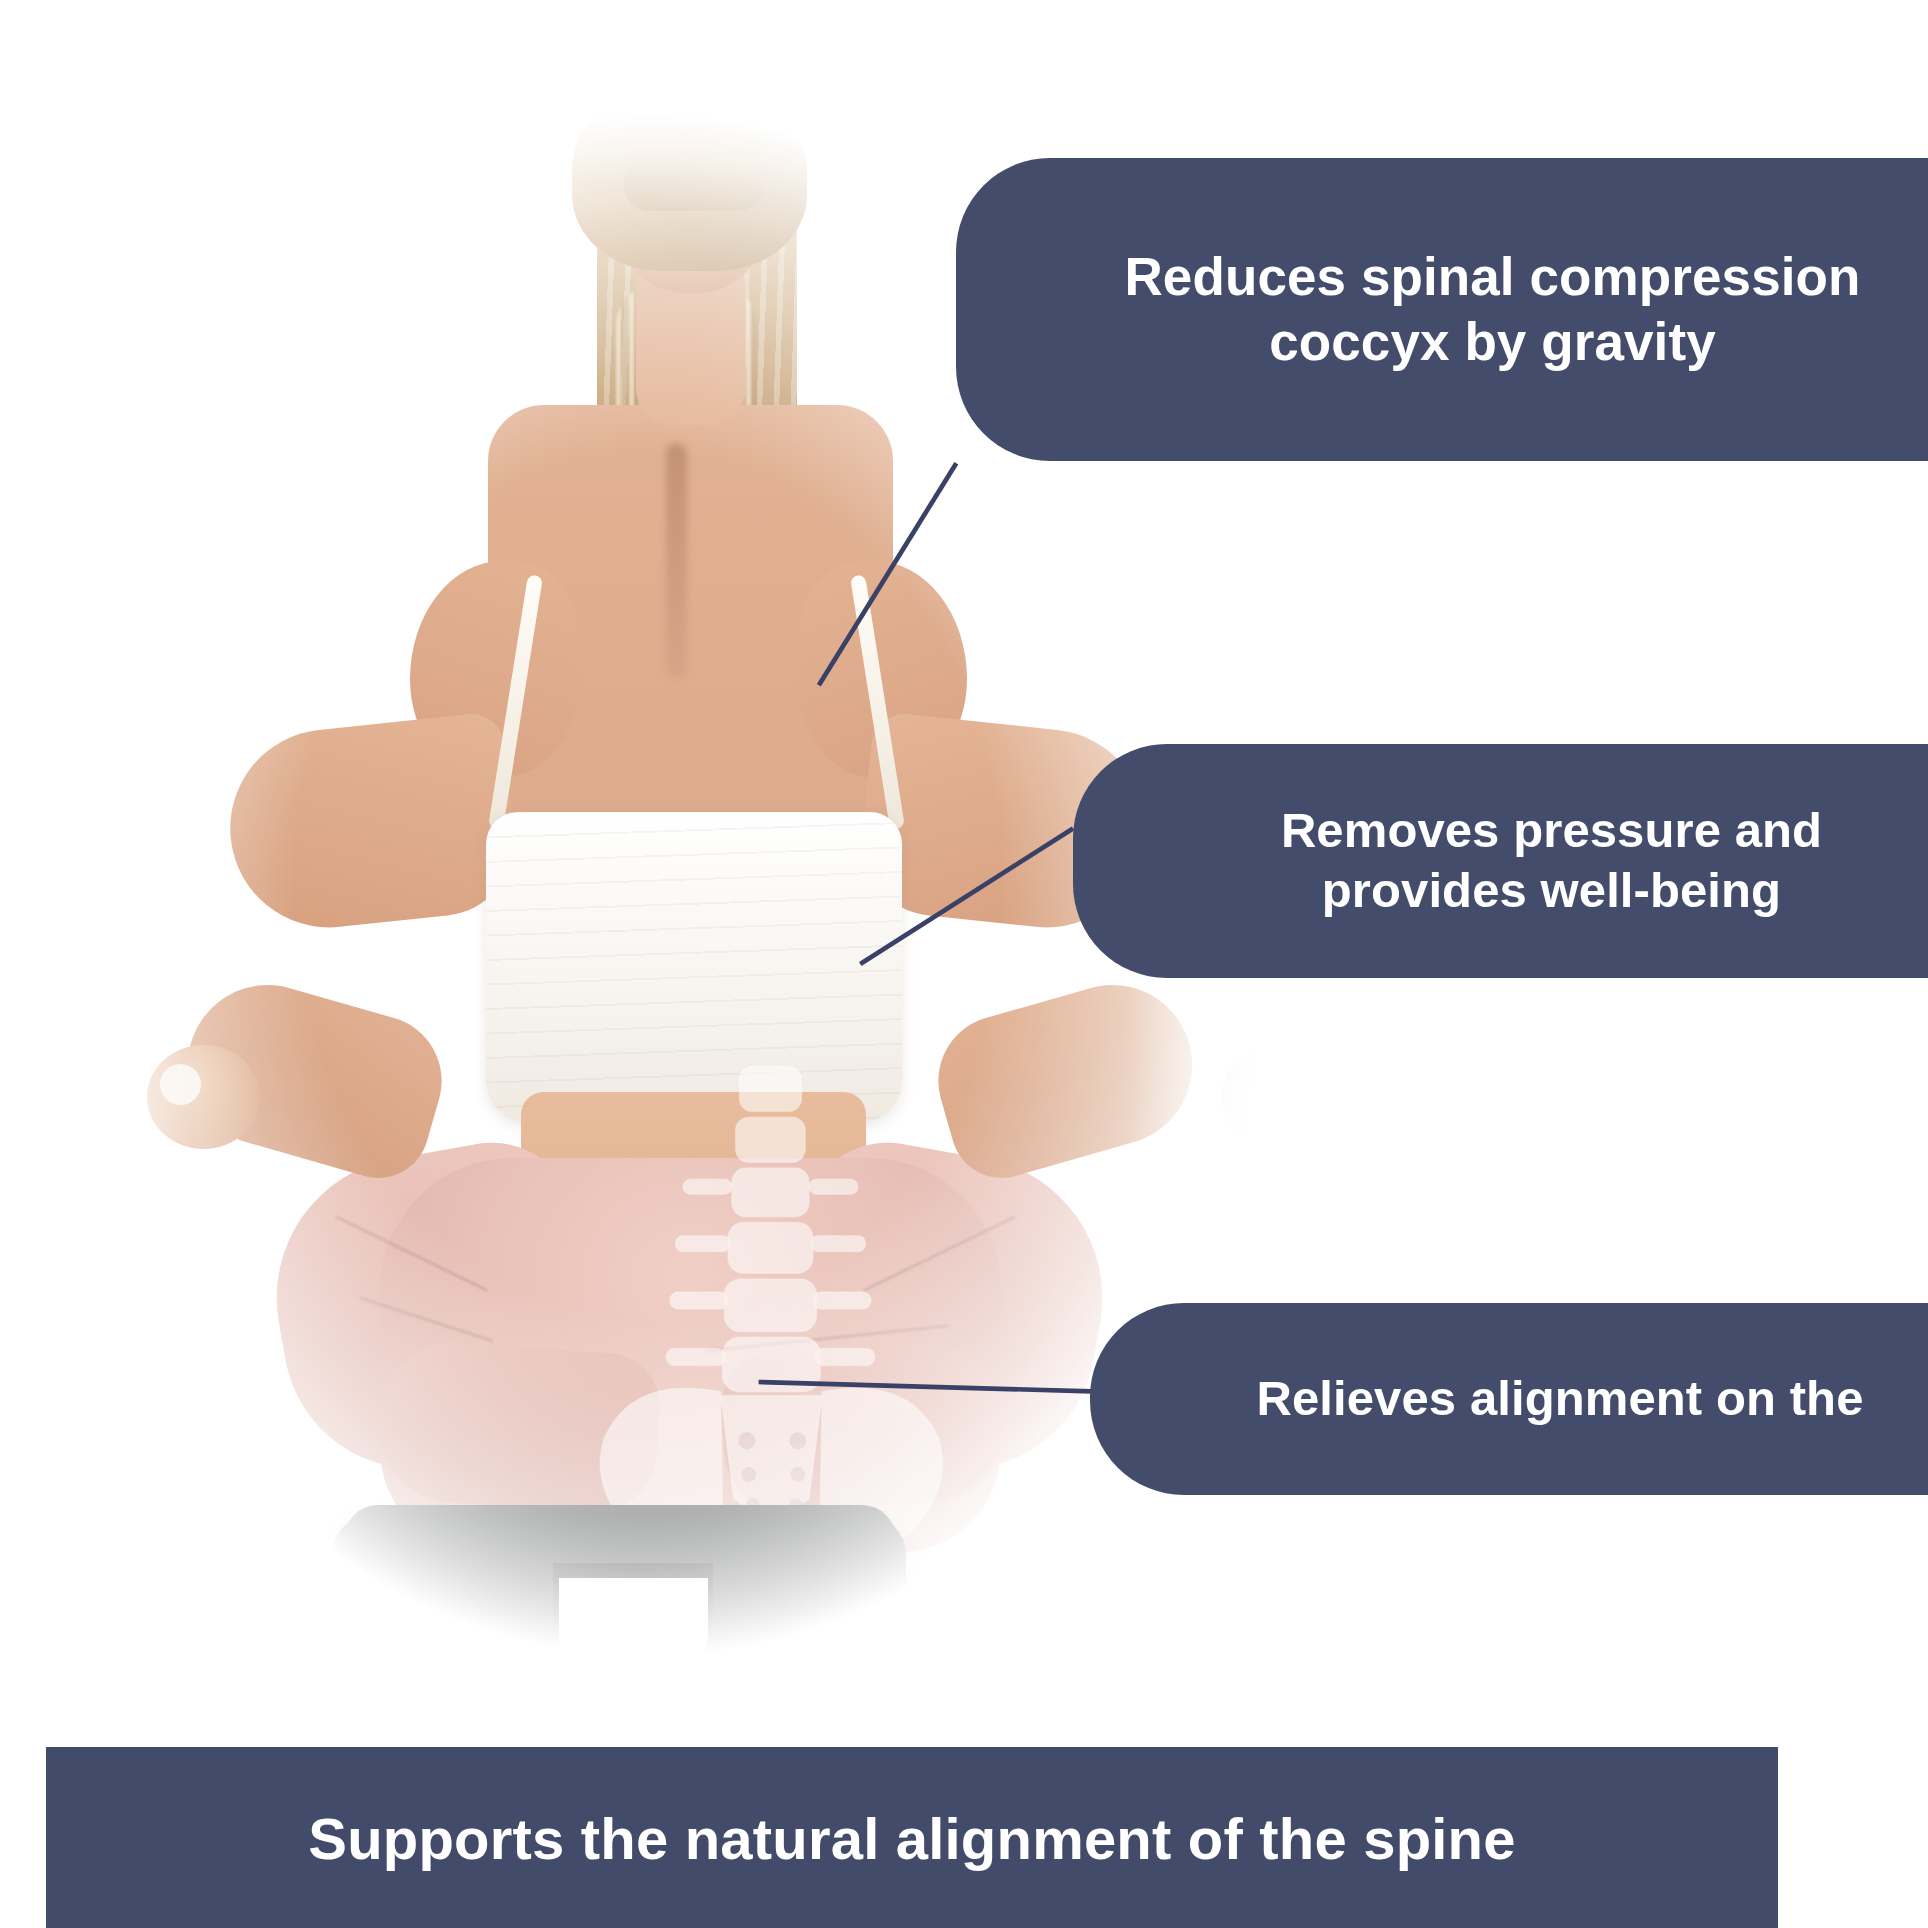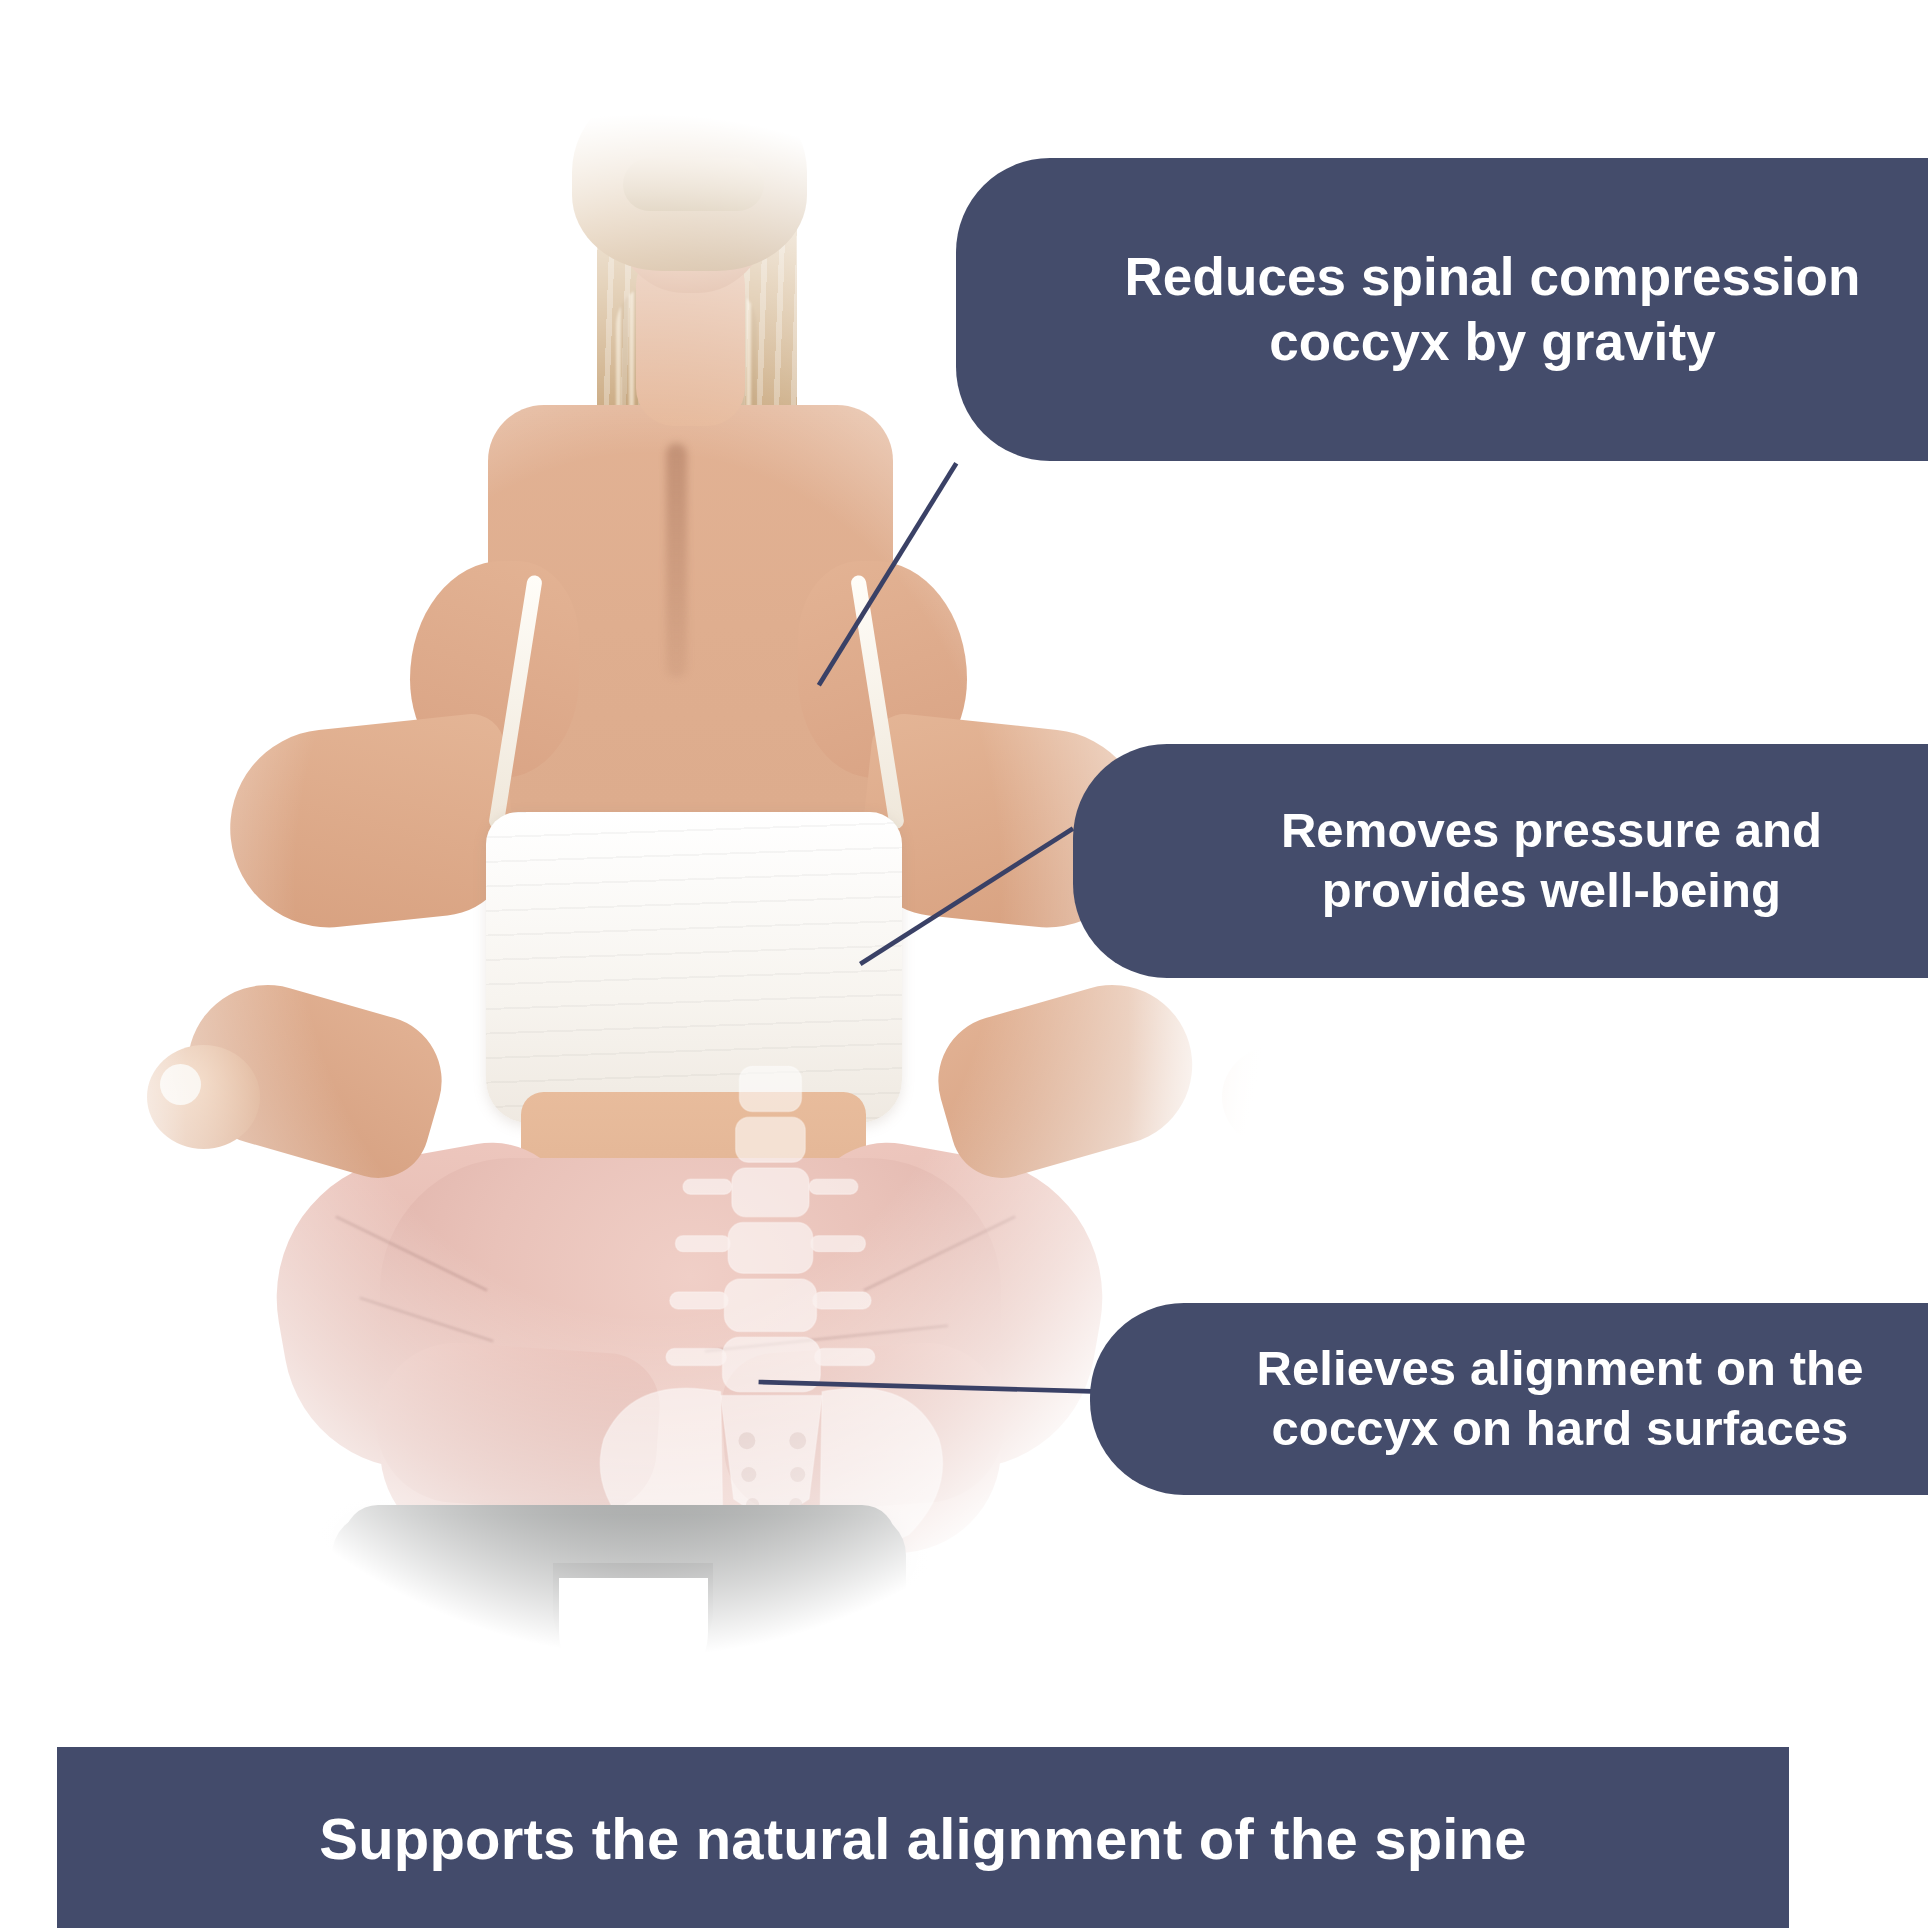--- a/index.html
+++ b/index.html
@@ -217,21 +217,21 @@
   }
   #callout-1{left:911px;top:158px;width:1073px;height:303px;border-radius:94px 0 0 94px;font-size:53px;}
   #callout-2{left:1028px;top:744px;width:957px;height:234px;border-radius:94px 0 0 94px;font-size:49px;}
   #callout-3{left:1045px;top:1303px;width:940px;height:192px;border-radius:94px 0 0 94px;font-size:49px;}
 
   
   #leaders{position:absolute;left:0;top:0;width:1928px;height:1928px;pointer-events:none;}
 
   
   #banner{
-    position:absolute;left:12px;top:1747px;width:1732px;height:182px;
+    position:absolute;left:1px;top:1747px;width:1732px;height:182px;
     background:#434B6B;
     display:flex;align-items:center;justify-content:center;
   }
   #banner-text{
     color:#ffffff;font-weight:bold;font-size:58px;letter-spacing:0.2px;text-align:center;
   }
 </style>
 </head>
 <body>
 
@@ -334,21 +334,20 @@
   <div class="callout" id="callout-2">
     <div>
       <div>Removes pressure and</div>
       <div>provides well-being</div>
     </div>
   </div>
 
   <div class="callout" id="callout-3">
     <div>
       <div>Relieves alignment on the</div>
-      <div>coccyx on hard surfaces</div>
     </div>
   </div>
 
   <div id="banner">
     <div id="banner-text">Supports the natural alignment of the spine</div>
   </div>
 
 </div>
 
 

